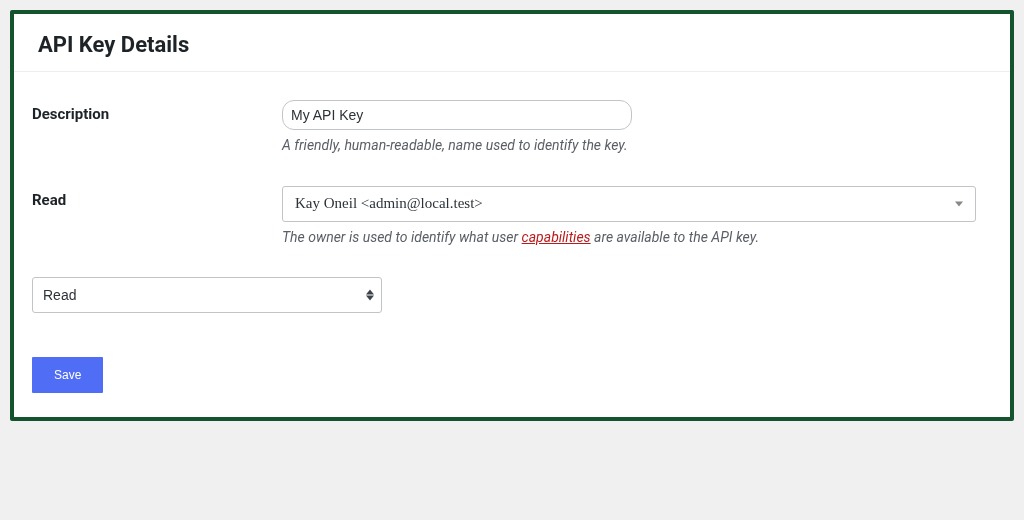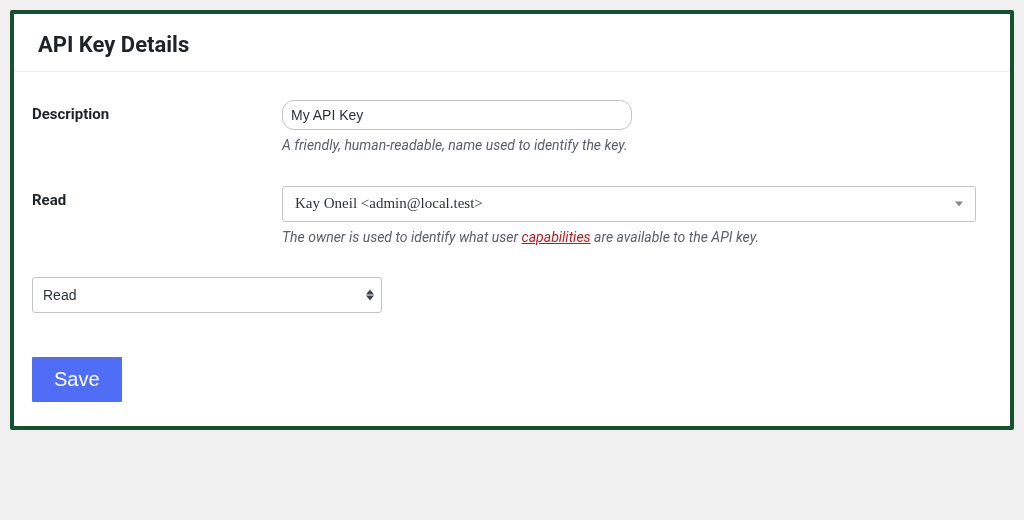--- a/index.html
+++ b/index.html
@@ -133,21 +133,21 @@
     }
     .actions {
       margin-top: 44px;
     }
     .btn-save {
       display: inline-block;
       background: #4f6df5;
       color: #fff;
       border: none;
       padding: 11px 22px;
-      font-size: 20px;
+      font-size: 12px;
       font-weight: 400;
       cursor: pointer;
       border-radius: 1px;
     }
   </style>
 </head>
 <body>
 
 <div class="panel">
   <div class="panel-header">

